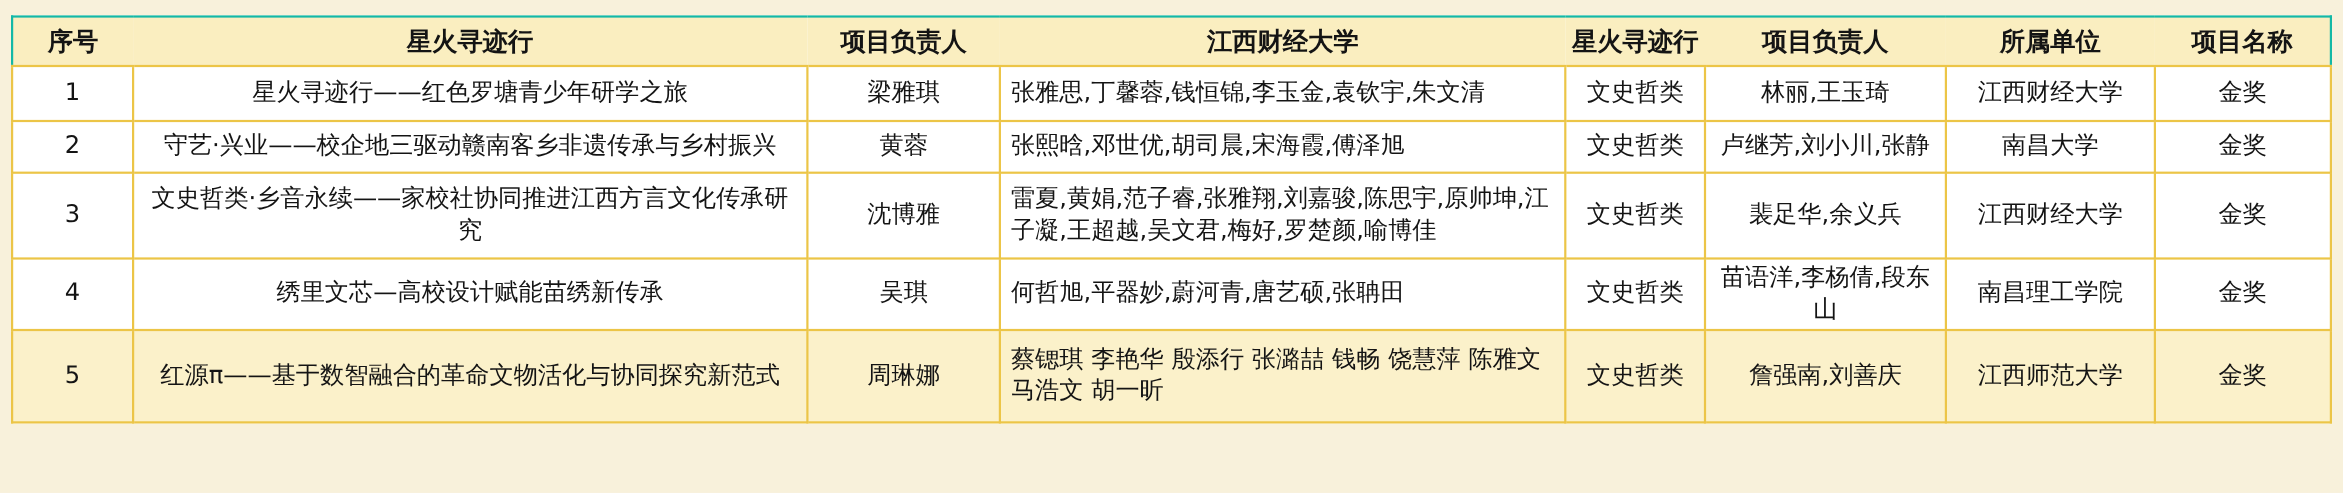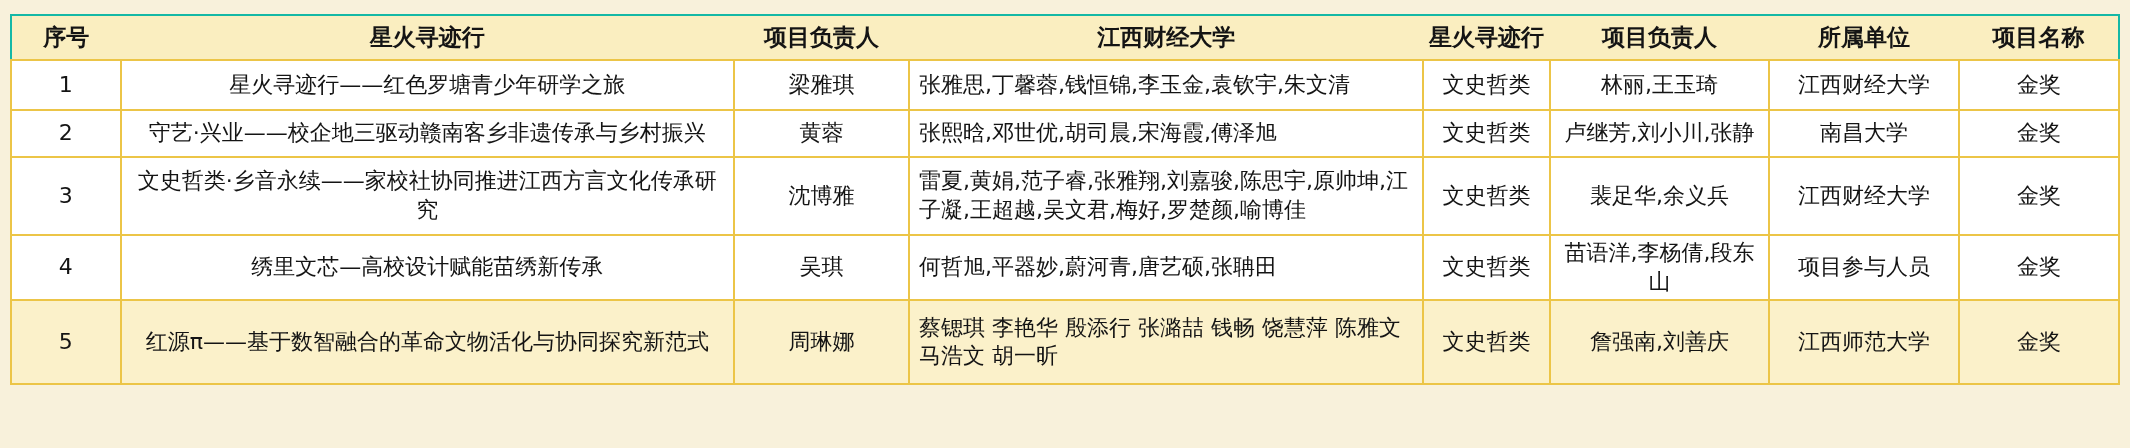--- a/index.html
+++ b/index.html
@@ -120,21 +120,21 @@
         <td>江西财经大学</td>
         <td>金奖</td>
       </tr>
       <tr class="r3">
         <td>4</td>
         <td>绣里文芯—高校设计赋能苗绣新传承</td>
         <td>吴琪</td>
         <td class="members">何哲旭,平器妙,蔚河青,唐艺硕,张聃田</td>
         <td>文史哲类</td>
         <td>苗语洋,李杨倩,段东山</td>
-        <td>项目参与人员</td>
+        <td>南昌理工学院</td>
         <td>金奖</td>
       </tr>
       <tr class="r4">
         <td>5</td>
         <td>红源π——基于数智融合的革命文物活化与协同探究新范式</td>
         <td>周琳娜</td>
         <td class="members">蔡锶琪 李艳华 殷添行 张潞喆 钱畅 饶慧萍 陈雅文 马浩文 胡一昕</td>
         <td>文史哲类</td>
         <td>詹强南,刘善庆</td>
         <td>江西师范大学</td>

